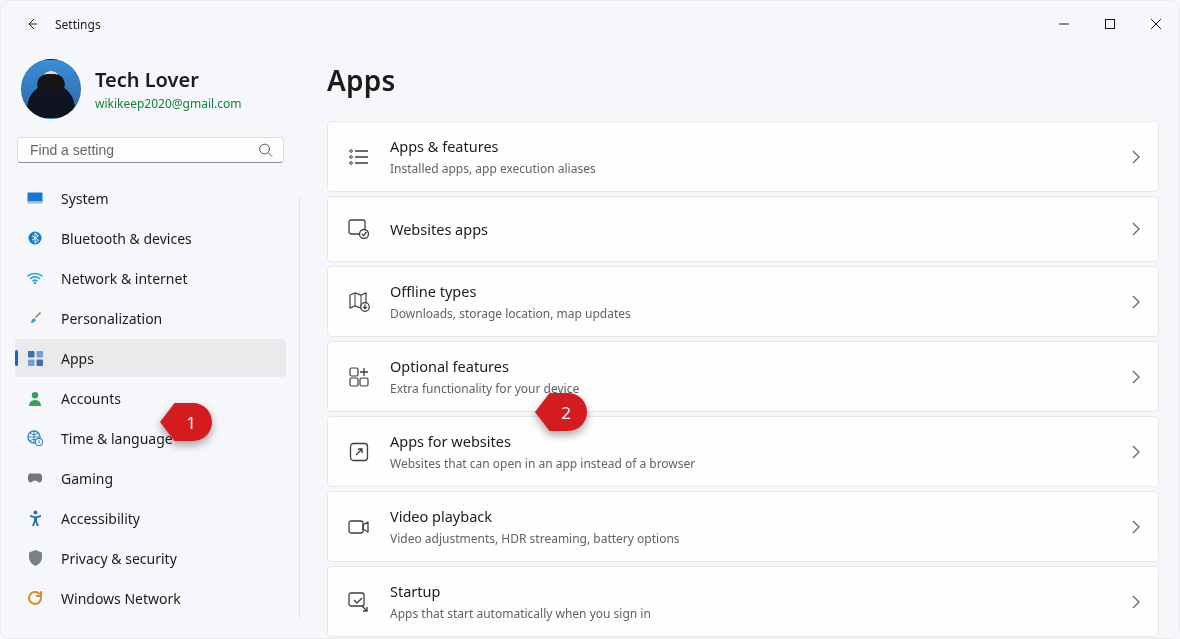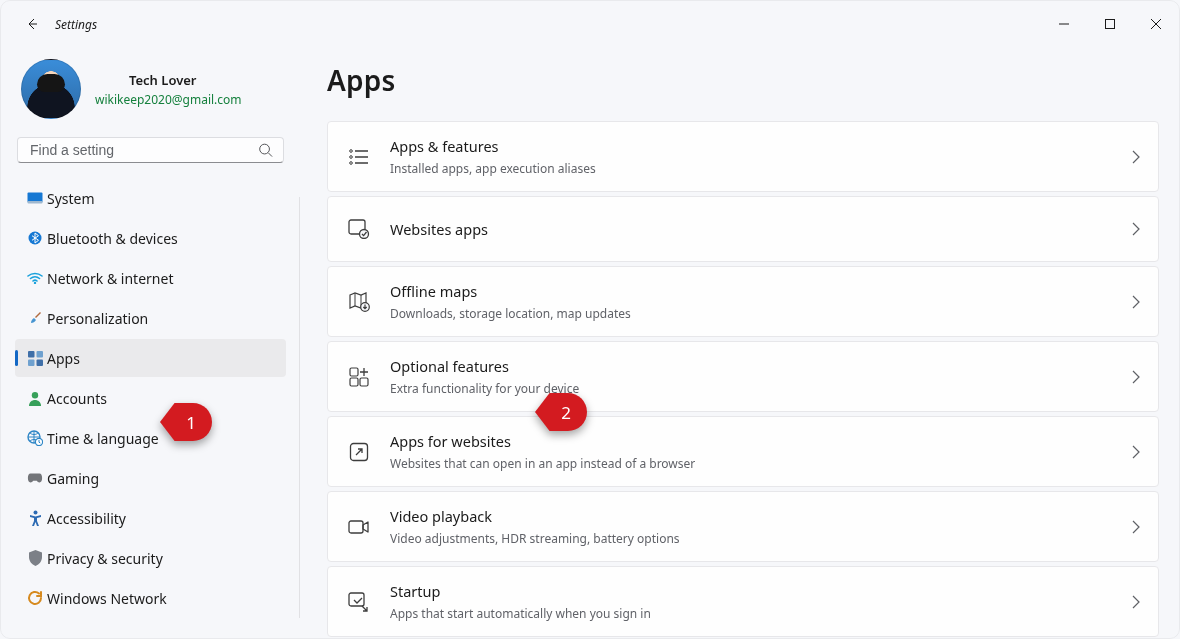--- a/index.html
+++ b/index.html
@@ -21,21 +21,21 @@
     padding: 0 0 0 14px;
     font-size: 12px;
     color: #1b1b1b;
   }
   .titlebar .back {
     width: 34px; height: 34px;
     display:flex; align-items:center; justify-content:center;
     border-radius: 4px;
     cursor: default;
   }
-  .titlebar .title { margin-left: 6px; font-style: italic; }
+  .titlebar .title { margin-left: 6px; }
   .titlebar .win-controls {
     margin-left: auto;
     display: flex;
   }
   .titlebar .win-controls div {
     width: 46px; height: 32px;
     display:flex; align-items:center; justify-content:center;
     color:#1b1b1b;
   }
 
@@ -75,21 +75,21 @@
     position:relative;
     overflow:hidden;
   }
   .avatar::before{
     content:"";
     position:absolute; left:50%; top:14px; transform:translateX(-50%);
     width:28px; height:18px;
     border-radius: 14px 14px 10px 10px;
     background:#151515;
   }
-  .profile .name { font-weight: 600; font-size: 13px; margin-left: 34px; }
+  .profile .name { font-weight: 600; font-size: 20px; }
   .profile .email { font-size: 12px; color:#15803d; margin-top:2px; }
 
   
   .search {
     margin: 0 2px 12px 2px;
     position:relative;
     height: 26px;
     background: #fdfdfe;
     border: 1px solid #dcdde1;
     border-bottom: 1.5px solid #8b8c90;
@@ -109,21 +109,21 @@
 
   
   .nav { display:flex; flex-direction:column; gap:2px; margin-top:4px; padding-right:0;}
   .nav-item {
     display:flex; align-items:center;
     height: 38px;
     padding: 0 12px;
     border-radius: 4px;
     font-size: 14px;
     color:#1b1b1b;
-    gap: 4px;
+    gap: 18px;
     cursor:default;
     position:relative;
   }
   .nav-item.selected {
     background: #eaeaec;
   }
   .nav-item.selected::before {
     content:"";
     position:absolute; left:0; top:50%; transform:translateY(-50%);
     width:3px; height:16px; background:#1368c5; border-radius:2px;
@@ -392,21 +392,21 @@
       <div class="card">
         <span class="card-icon">
           <svg width="22" height="20" viewBox="0 0 22 20">
               <path d="M2 3l5-2 6 2 5-2v13l-5 2-6-2-5 2z" fill="none" stroke="#3d3d3d" stroke-width="1.2"></path>
               <path d="M7 1v13M13 3v13" stroke="#3d3d3d" stroke-width="1"></path>
               <circle cx="17" cy="15" r="4.3" fill="#f6f7fa" stroke="#3d3d3d" stroke-width="1.2"></circle>
               <path d="M17 12.5v4M15.3 15l1.7 1.7L18.7 15" fill="none" stroke="#3d3d3d" stroke-width="1.2"></path>
             </svg>
         </span>
         <div class="card-text">
-          <div class="card-title">Offline maps</div>
+          <div class="card-title">Offline types</div>
           <div class="card-sub">Downloads, storage location, map updates</div>
         </div>
         <span class="chevron">
             <svg width="8" height="14" viewBox="0 0 8 14">
               <path d="M1 1l6 6-6 6" fill="none" stroke="currentColor" stroke-width="1.2"></path>
             </svg>
           </span>
       </div>
 
       <div class="card">

